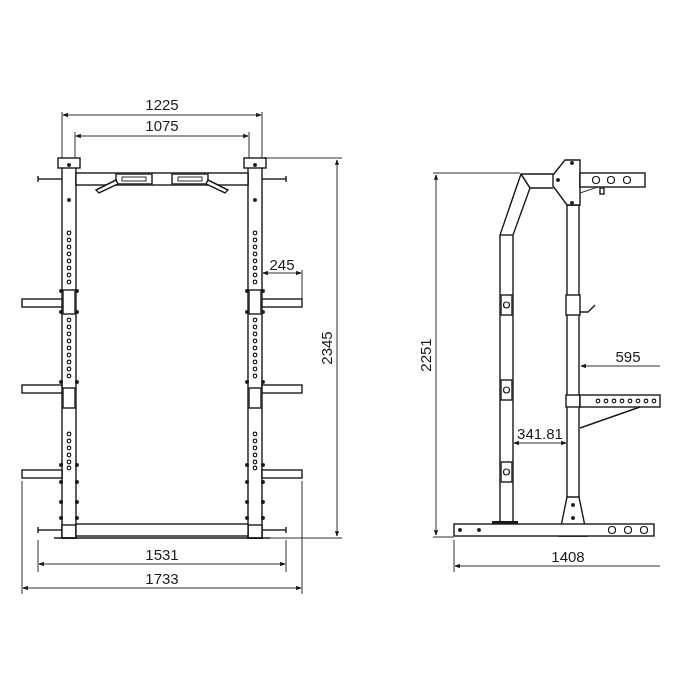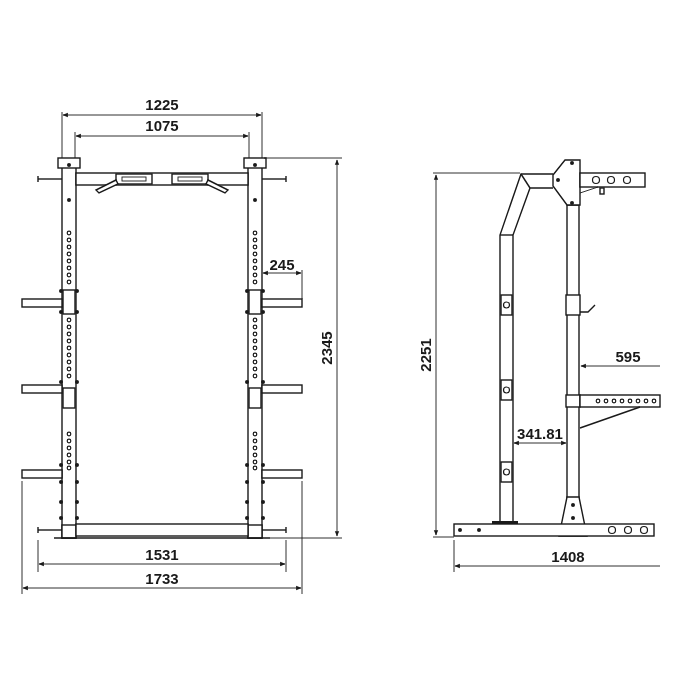--- a/index.html
+++ b/index.html
@@ -1,17 +1,17 @@
 <!DOCTYPE html>
 <html><head>
 <meta charset="utf-8">
 <style>
   html, body { margin: 0; padding: 0; background: #ffffff; }
   body { width: 700px; height: 700px; overflow: hidden; }
-  #canvas { position: absolute; left: 0; top: 0; width: 700px; height: 568px; font-weight: bold; }
+  #canvas { position: absolute; left: 0; top: 0; width: 700px; height: 568px; }
   svg { display: block; }
   .ln { stroke: #1a1a1a; stroke-width: 1.4; fill: none; }
   .thin { stroke: #1a1a1a; stroke-width: 0.9; fill: none; }
   .fillw { fill: #ffffff; stroke: #1a1a1a; stroke-width: 1.4; }
   .dot { fill: #1a1a1a; }
   .hole { fill: #ffffff; stroke: #1a1a1a; stroke-width: 1.2; }
   .dimtxt { font-family: "Liberation Sans", sans-serif; font-size: 15px; fill: #1a1a1a; }
   .arrow { fill: #1a1a1a; }
 </style>
 </head>

